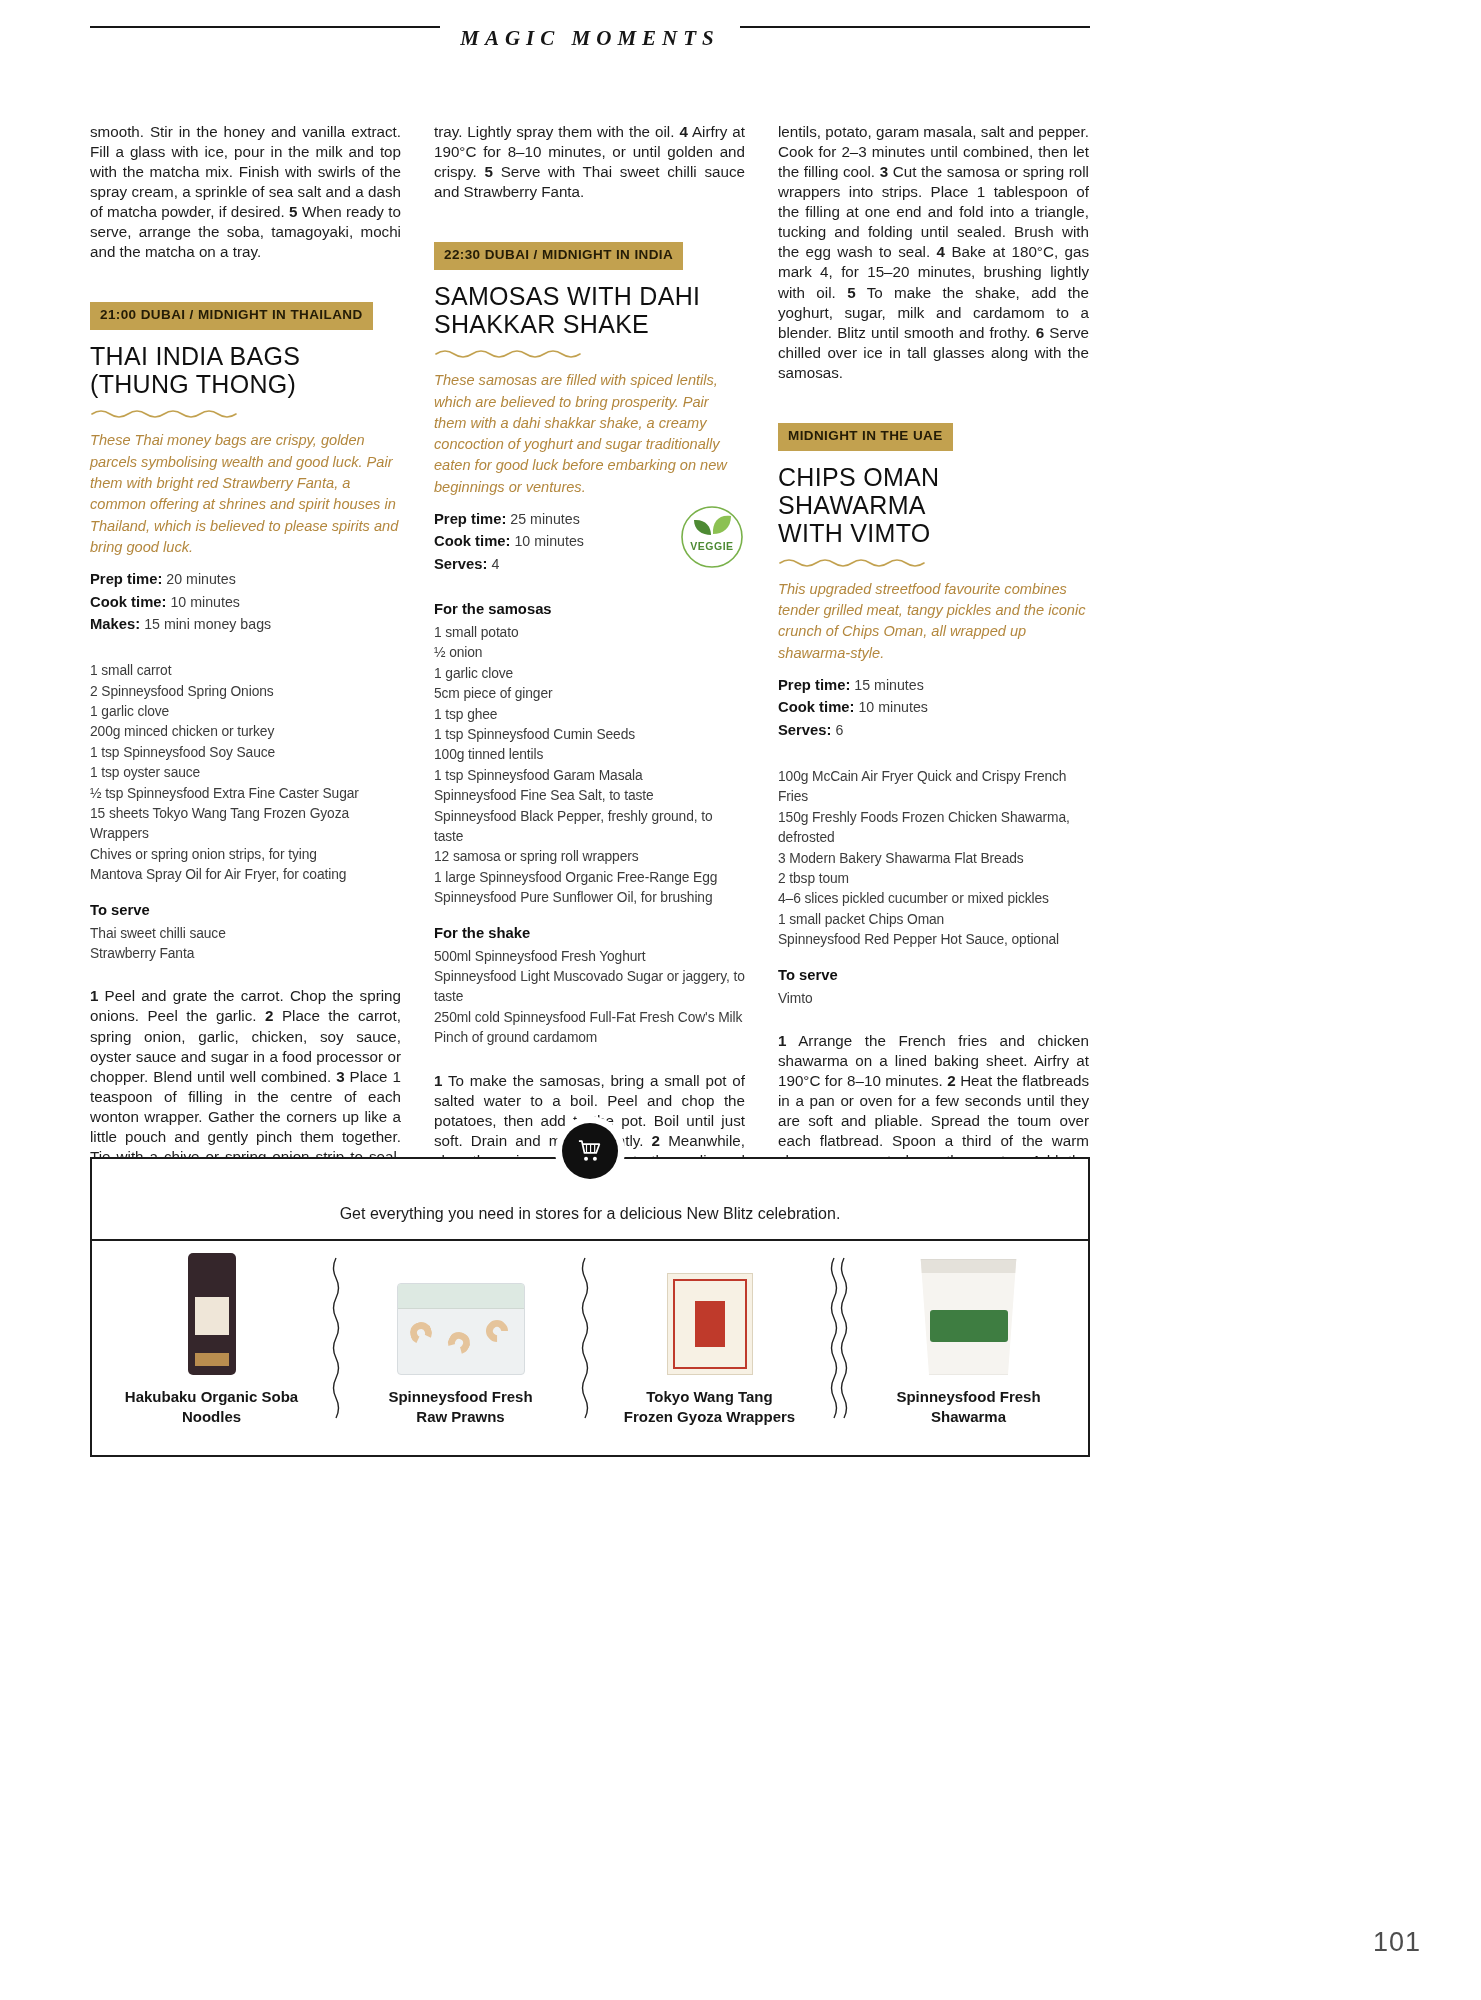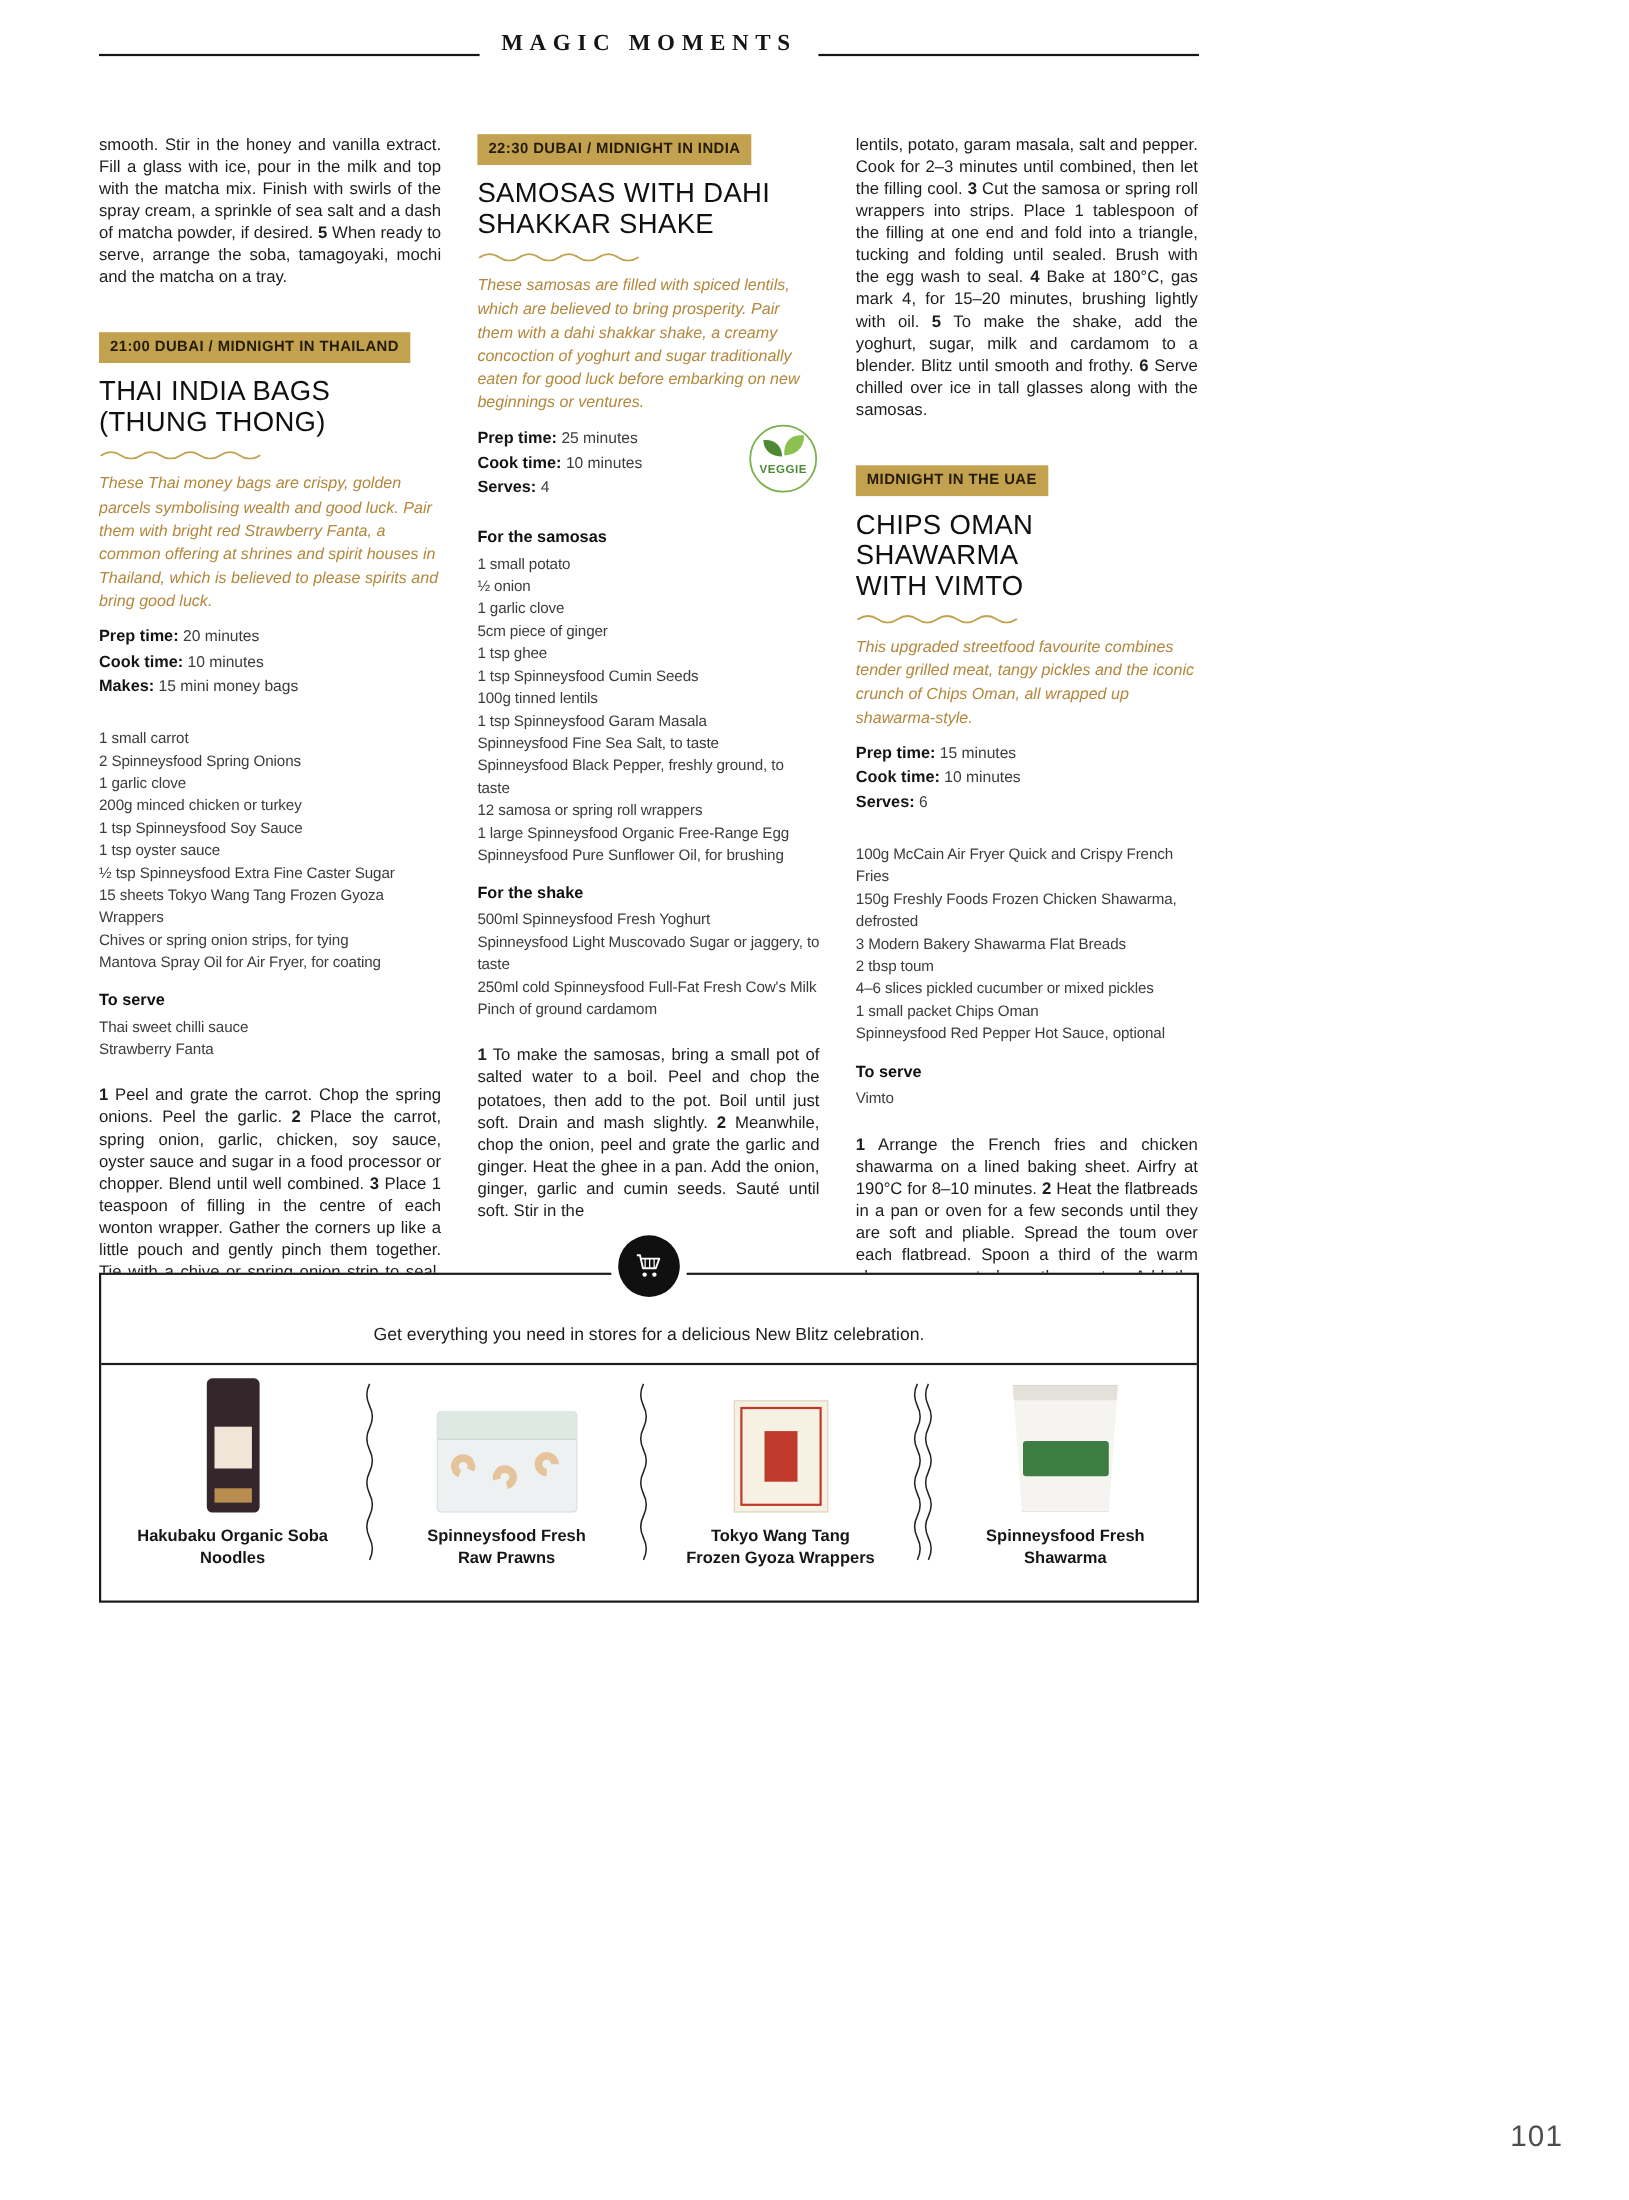--- a/index.html
+++ b/index.html
@@ -2,21 +2,21 @@
 <html><head>
 <meta charset="utf-8">
 <style>
   * { margin:0; padding:0; box-sizing:border-box; }
   body { background:#ffffff; }
   .page {
     position:relative; width:1481px; height:2000px; background:#ffffff;
     font-family:"Liberation Sans", sans-serif; color:#222; overflow:hidden;
   }
   
-  .masthead { position:absolute; left:90px; top:26px; width:1000px; display:flex; align-items:flex-end; gap:20px; }
+  .masthead { position:absolute; left:90px; top:26px; width:1000px; display:flex; align-items:flex-start; gap:20px;font-style:italic; }
   .masthead .rule { flex:1; height:2px; background:#161616; }
   .masthead-title {
     font-family:"Liberation Serif", serif; font-size:21px; font-weight:bold;
     letter-spacing:6px; color:#161616; white-space:nowrap;
   }
   
   .columns { position:absolute; left:90px; top:122px; width:1000px; display:flex; gap:33px; }
   .col { width:311px; flex:0 0 311px; min-width:0; }
   p.steps { font-size:15.2px; line-height:1.32; text-align:justify; color:#1d1d1d; }
   p.steps .b { font-weight:bold; }
@@ -122,20 +122,21 @@
         <h3 class="subhead">To serve</h3>
         <ul class="ingredients">
             <li>Thai sweet chilli sauce</li>
             <li>Strawberry Fanta</li>
           </ul>
         <p class="steps steps-main"><span class="b">1</span><span> Peel and grate the carrot. Chop the spring onions. Peel the garlic. </span><span class="b">2</span><span> Place the carrot, spring onion, garlic, chicken, soy sauce, oyster sauce and sugar in a food processor or chopper. Blend until well combined. </span><span class="b">3</span><span> Place 1 teaspoon of filling in the centre of each wonton wrapper. Gather the corners up like a little pouch and gently pinch them together. Tie with a chive or spring onion strip to seal. Arrange the money bags on a lined air fryer baking</span></p>
       </article>
     </section>
 
     <section class="col">
+      <p class="steps overflow"><span>tray. Lightly spray them with the oil. </span><span class="b">4</span><span> Airfry at 190°C for 8–10 minutes, or until golden and crispy. </span><span class="b">5</span><span> Serve with Thai sweet chilli sauce and Strawberry Fanta.</span></p>
 
       <article class="recipe">
         <div class="tag">22:30 DUBAI / MIDNIGHT IN INDIA</div>
         <h2 class="title">
           <span>SAMOSAS WITH DAHI</span><br>
           <span>SHAKKAR SHAKE</span>
         </h2>
         <svg class="wave" width="150" height="12" viewBox="0 0 150 12">
           <path d="M2 8 Q 11 2 20 8 T 38 8 T 56 8 T 74 8 T 92 8 T 110 8 T 128 8 T 146 8" fill="none" stroke="#c2a14f" stroke-width="1.6" stroke-linecap="round"></path>
         </svg>

